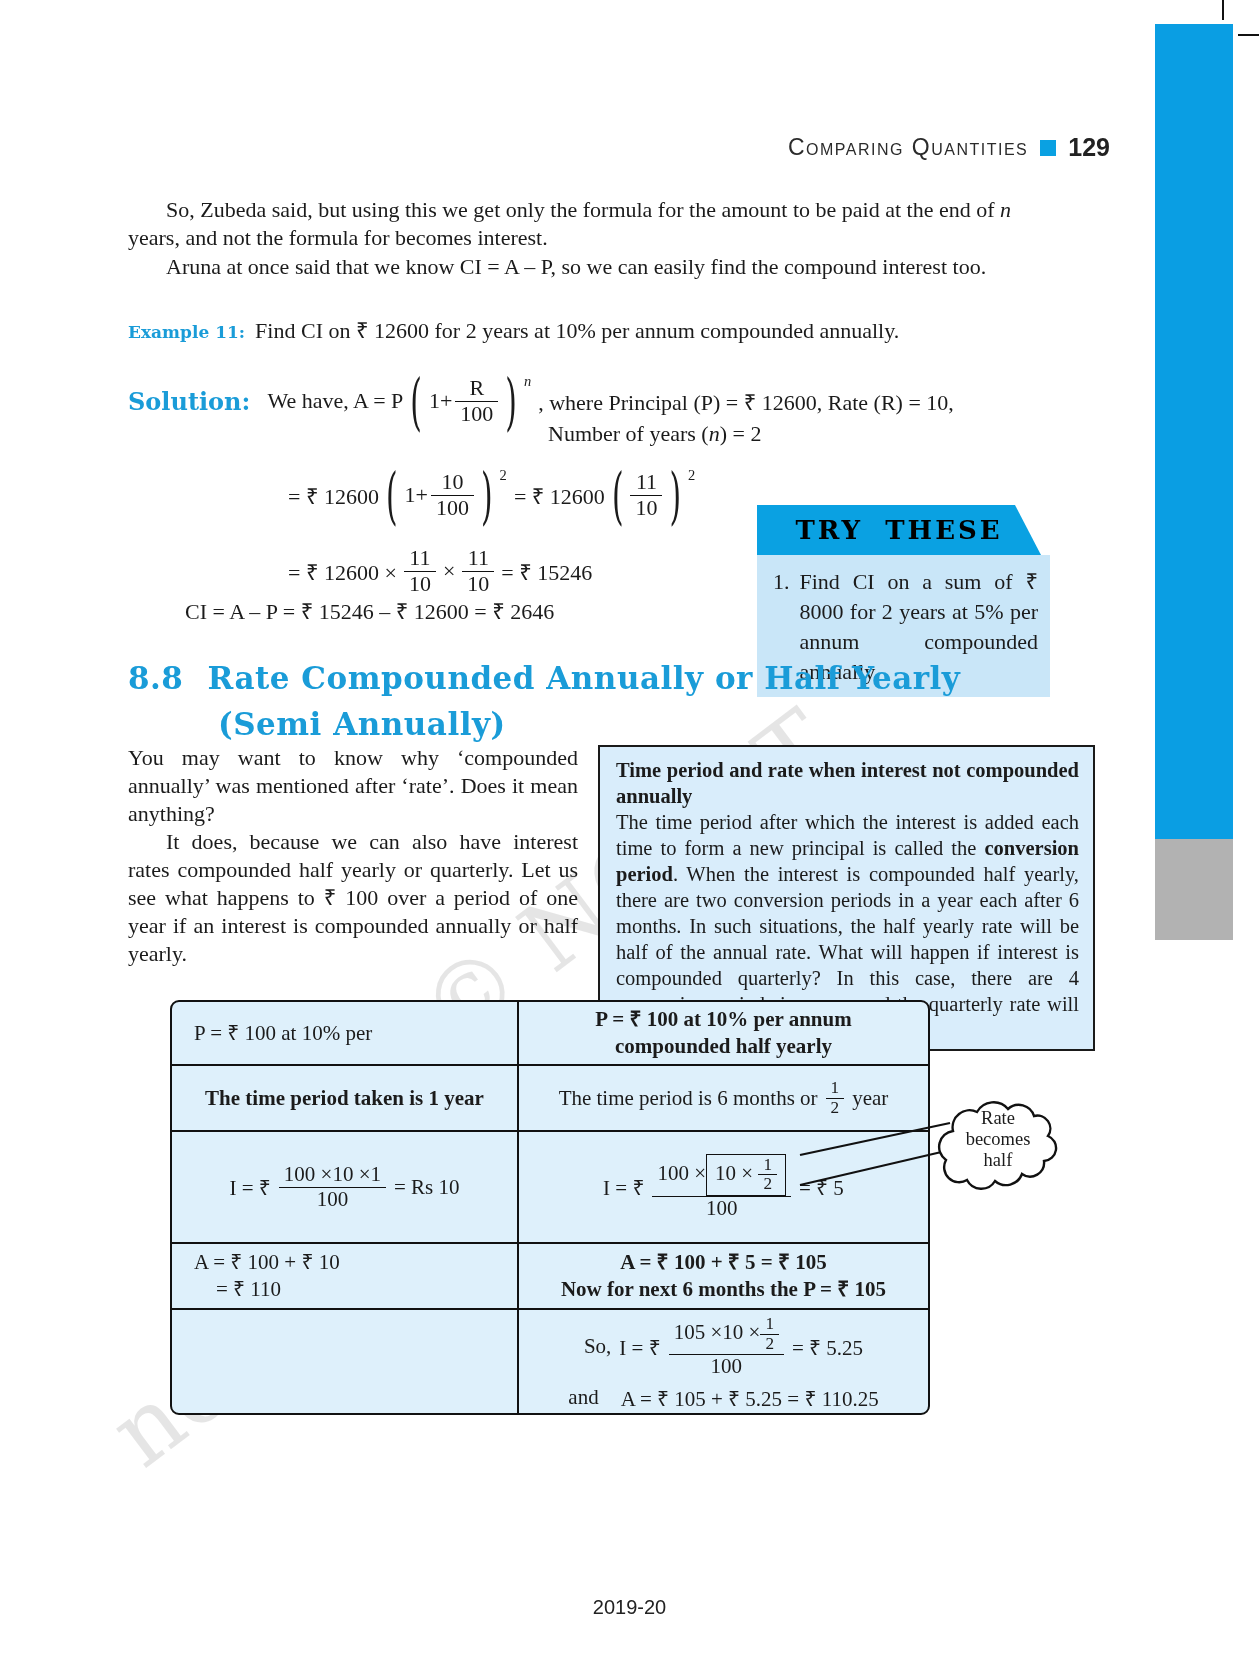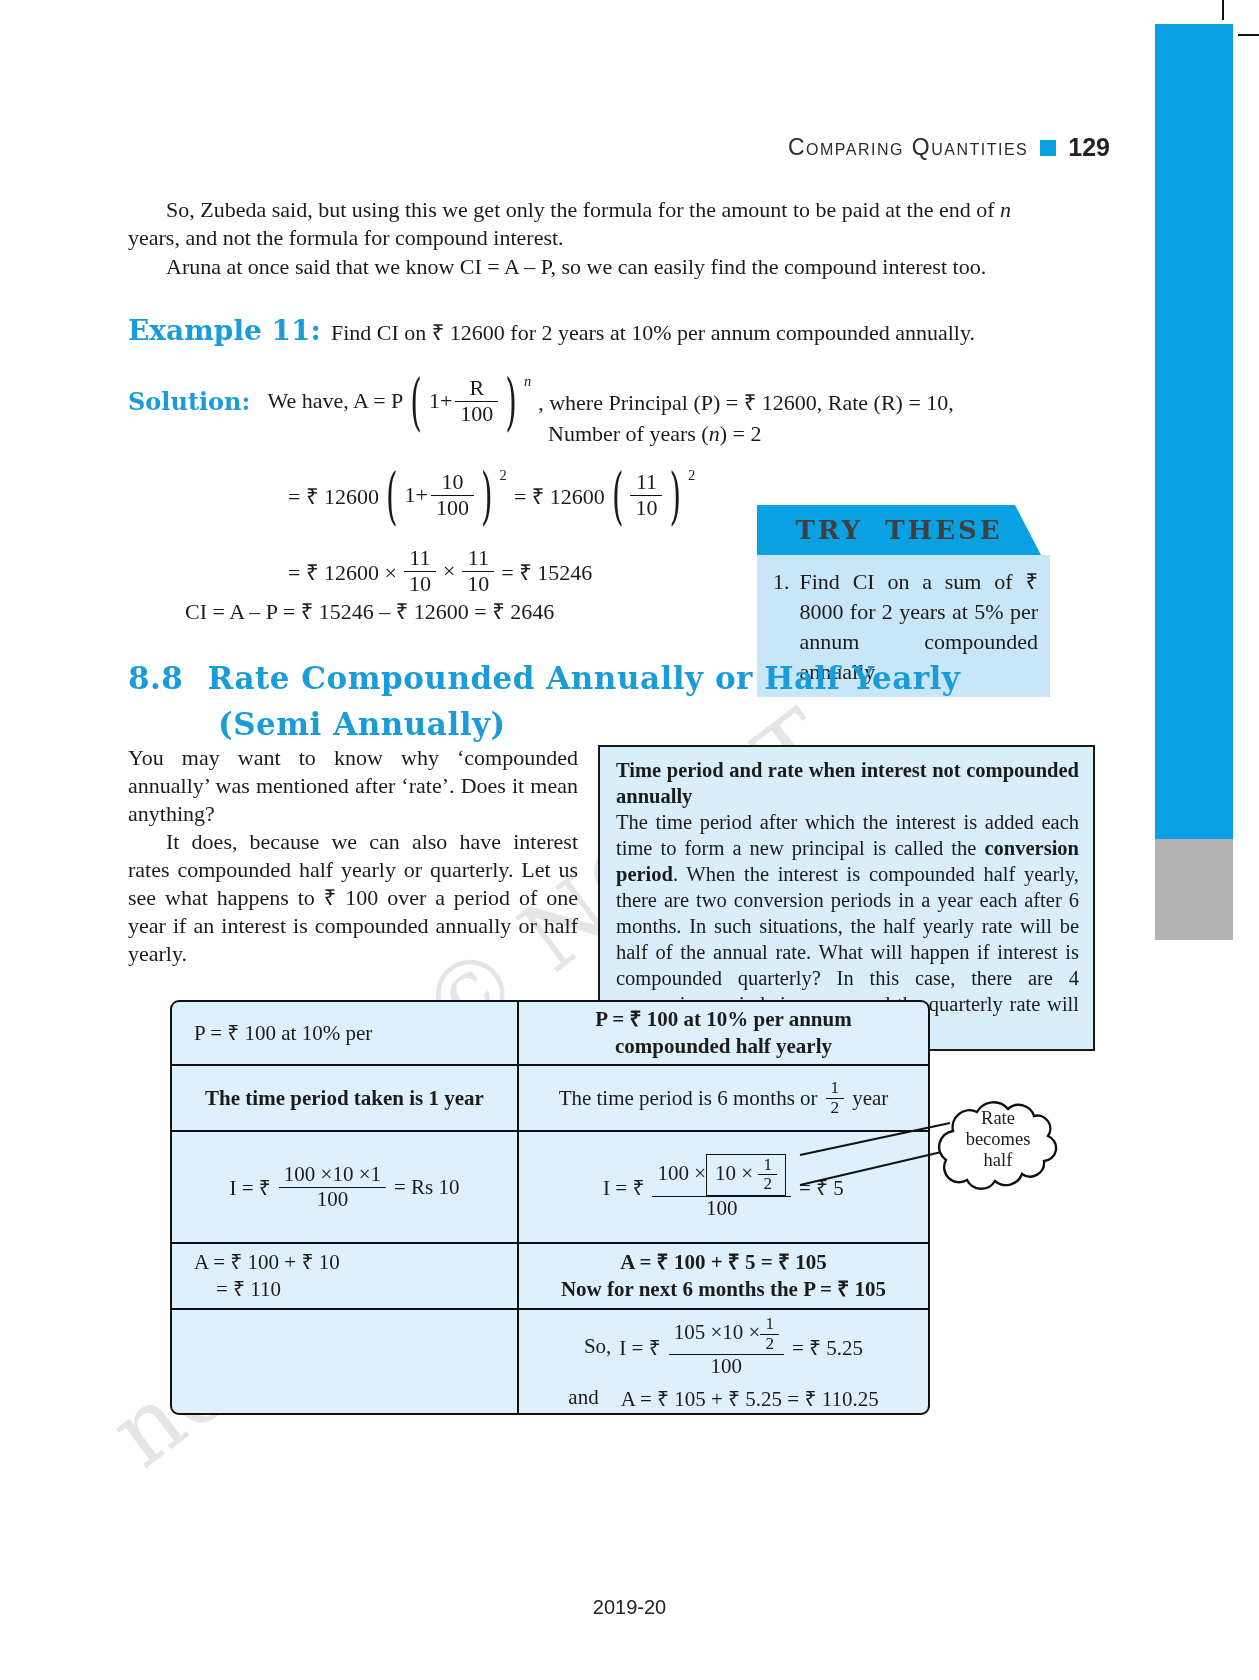--- a/index.html
+++ b/index.html
@@ -28,21 +28,21 @@
   .frac{display:inline-block;vertical-align:middle;text-align:center;line-height:1.1;}
   .frac .num{display:block;border-bottom:1.7px solid #111;padding:0 5px;}
   .frac .den{display:block;padding:0 5px;}
   .frac.small{font-size:0.82em;}
   .paren{display:inline-block;transform:scaleY(2.05);font-size:1.35em;font-weight:400;
          font-family:"DejaVu Serif",serif;vertical-align:middle;}
   .exp{position:relative;bottom:1.35em;font-size:0.66em;}
   
   .try-banner{background:var(--banner,#0aa1e2);clip-path:polygon(0 0,calc(100% - 26px) 0,100% 100%,0 100%);
               display:flex;align-items:center;justify-content:center;}
-  .try-banner span{color:#404040;font-family:"DejaVu Serif",serif;font-weight:bold;font-size:26px;
+  .try-banner span{color:#000000;font-family:"DejaVu Serif",serif;font-weight:bold;font-size:26px;
                    letter-spacing:3px;word-spacing:10px;}
   .try-body{background:var(--try_bg,#c9e6f8);display:flex;gap:10px;padding:12px 12px 10px 16px;
             font-size:22px;line-height:30px;}
   
   .sechead{color:var(--accent,#1a9cd8);font-family:"DejaVu Serif",serif;font-weight:bold;font-size:31px;
            letter-spacing:0.5px;white-space:nowrap;}
   
   .infobox{background:var(--box_bg,#d9edfb);border:2.5px solid #1a1a1a;padding:10px 14px 8px 16px;
            font-size:20.5px;line-height:26px;box-sizing:border-box;}
   .infobox .title{font-weight:bold;}
@@ -78,24 +78,24 @@
 
   <div class="abs barblue" style="left:1155px;top:24px;width:78px;height:815px;"></div>
   <div class="abs bargray" style="left:1155px;top:839px;width:78px;height:101px;"></div>
 
   <div class="abs runhead" style="left:700px;top:133px;width:410px;">
     <span class="chapter">Comparing Quantities</span>
     <span class="sq"></span>
     <span class="pageno">129</span>
   </div>
 
-  <p class="body abs indent" style="left:128px;top:196px;width:910px;"><span>So, Zubeda said, but using this we get only the formula for the amount to be paid at the end of </span><span class="ital">n</span><span> years, and not the formula for compound interest.</span></p>
+  <p class="body abs indent" style="left:128px;top:196px;width:910px;"><span>So, Zubeda said, but using this we get only the formula for the amount to be paid at the end of </span><span class="ital">n</span><span> years, and not the formula for becomes interest.</span></p>
   <p class="body abs indent" style="left:128px;top:253px;width:910px;">Aruna at once said that we know CI = A – P, so we can easily find the compound interest too.</p>
 
-  <p class="body abs" style="left:128px;top:315px;width:910px;line-height:32px;"><span class="blue-label" style="font-size:28px;">Example 11:</span><span>Find CI on ₹ 12600 for 2 years at 10% per annum compounded annually.</span></p>
+  <p class="body abs" style="left:128px;top:315px;width:910px;line-height:32px;"><span class="blue-label" style="font-size:17px;">Example 11:</span><span>Find CI on ₹ 12600 for 2 years at 10% per annum compounded annually.</span></p>
 
   <div class="abs mathrow" style="left:128px;top:362px;height:78px;">
     <span class="blue-label" style="font-size:24px;">Solution:</span>
     <span>We have, A = P</span>
     <span class="paren">(</span>
     <span class="mgroup">
       <span>1+</span>
       <span class="frac">
           <span class="num">R</span>
           <span class="den">100</span>

